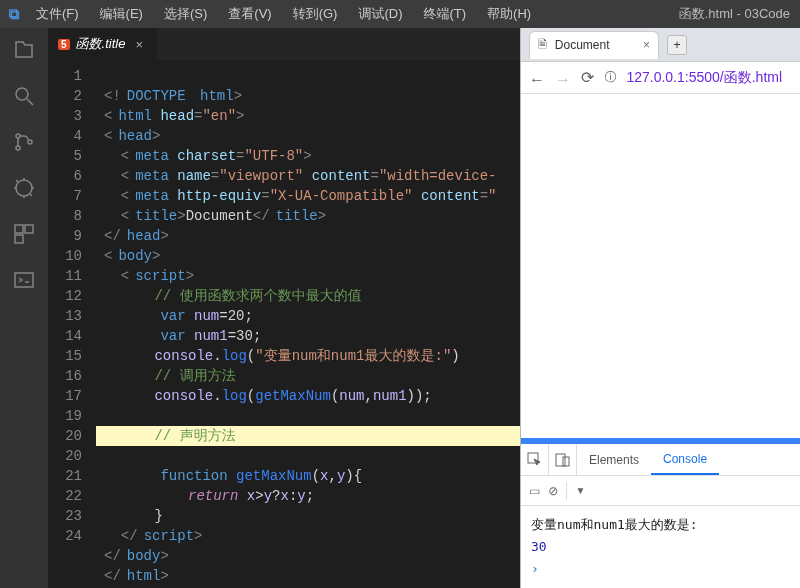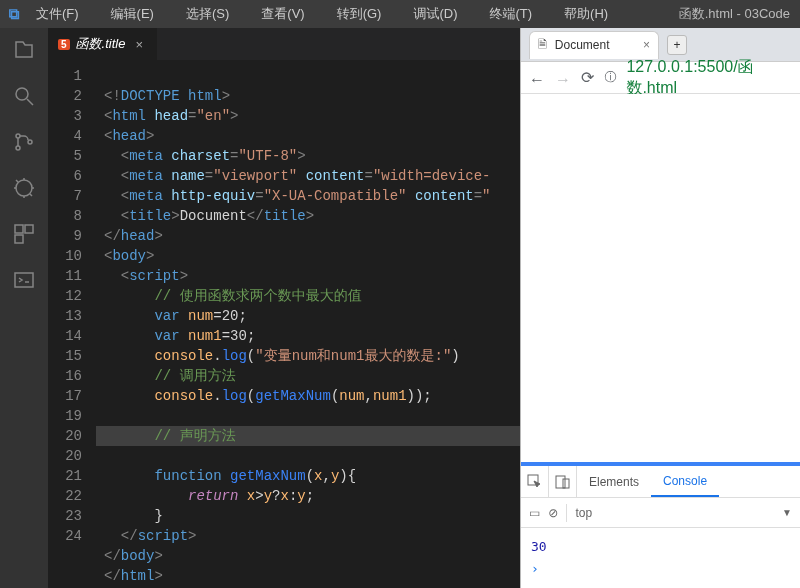--- a/index.html
+++ b/index.html
@@ -1,21 +1,21 @@
 <!DOCTYPE html>
 <html><head>
 <meta charset="utf-8">
 <style>
 * { margin:0; padding:0; box-sizing:border-box; }
 body { font-family:"Segoe UI",Arial,sans-serif; font-size:13px; background:#1e1e1e; width:800px; height:588px; overflow:hidden; position:relative; }
 
 
 .titlebar { display:flex; align-items:center; background:#3c3c3c; height:28px; color:#ccc; }
 .titlebar .logo { width:28px; text-align:center; color:#4a90d9; font-weight:bold; font-size:15px; }
-.titlebar .menus { display:flex; gap:16px; }
+.titlebar .menus { display:flex; gap:5px; }
 .titlebar .menu-item { padding:4px 8px; cursor:pointer; }
 .titlebar .wintitle { flex:1; text-align:right; padding-right:10px; color:#bbb; }
 
 
 .main { display:flex; height:560px; }
 
 
 .activitybar { width:48px; background:#333; display:flex; flex-direction:column; align-items:center; padding-top:8px; gap:18px; }
 .act-icon { width:28px; height:28px; display:flex; align-items:center; justify-content:center; cursor:pointer; }
 .act-icon svg { stroke:#858585; fill:none; stroke-width:1.5; }
@@ -28,47 +28,47 @@
 .tab { display:flex; align-items:center; padding:0 10px; background:#1e1e1e; color:#fff; gap:6px; font-style:italic; }
 .tab .tab-close { font-style:normal; color:#aaa; cursor:pointer; padding:0 4px; }
 .tab .html-icon { color:#e44d26; font-style:normal; font-size:13px; font-weight:bold; background:#e44d26; color:#fff; border-radius:2px; padding:0 3px; font-size:10px; }
 
 
 .code { flex:1; display:flex; font-family:Consolas,"Courier New",monospace; font-size:14px; line-height:20px; overflow:hidden; }
 .gutter { width:48px; text-align:right; color:#858585; padding:6px 14px 0 0; user-select:none; }
 .gutter div { height:20px; }
 .src { flex:1; padding:6px 0 0 8px; white-space:pre; color:#d4d4d4; }
 .src .line { height:20px; }
-.src .hl { background:#404040; display:block; margin-left:-8px; padding-left:8px; }
+.src .hl { background:#fef9c3; display:block; margin-left:-8px; padding-left:8px; }
 
 
 .p  { color:#808080; } 
-.tg { color:#569cd6; } 
+.tg { color:#569cd6;margin-left:6px; } 
 .at { color:#9cdcfe; } 
 .st { color:#ce9178; } 
 .cm { color:#6a9955;text-align:center; } 
 .fn { color:#3b82f6; } 
-.va { color:#fdba74; } 
+.va { color:#c4b5fd; } 
 .kw { color:#c586c0;font-style:italic; } 
 .op { color:#d4d4d4; }
 .lt { color:#d4d4d4; } 
 
 
 .browser { position:absolute; top:28px; right:0; width:280px; height:560px; background:#fff; border-left:1px solid #b8b8b8; font-size:12px; color:#333; display:flex; flex-direction:column; }
 .br-tabs { height:34px; display:flex; align-items:center; background:#dee1e6; border-bottom:1px solid #ccc; }
 .br-tab { background:#fff; border:1px solid #ccc; border-bottom:none; border-radius:6px 6px 0 0; height:28px; margin-left:8px; padding:0 8px; display:flex; align-items:center; gap:8px; min-width:130px; }
 .br-tab .doc-icon { font-size:11px; }
 .br-tab .close { color:#777; cursor:pointer; margin-left:auto; }
 .br-newtab { width:20px; height:20px; margin-left:8px; border:1px solid #bbb; border-radius:3px; background:#eee; text-align:center; line-height:18px; cursor:pointer; }
 .br-addr { height:32px; display:flex; align-items:center; gap:10px; padding:0 8px; border-bottom:1px solid #ddd; color:#5f6368; }
 .br-nav { cursor:pointer; font-size:16px; }
-.br-url { flex:1; font-size:16px; color:#15803d; }
-
-
-.dt { border-top:4px solid #3b82f6; display:flex; flex-direction:column; }
+.br-url { flex:1; font-size:14px; color:#6d28d9; }
+
+
+.dt { border-top:6px solid #3b82f6; display:flex; flex-direction:column; }
 .dt-tabs { height:32px; display:flex; align-items:center; border-bottom:1px solid #ddd; }
 .dt-pick, .dt-dev { width:28px; text-align:center; color:#666; border-right:1px solid #ddd; height:100%; display:flex; align-items:center; justify-content:center; cursor:pointer; }
 .dt-tab { padding:0 12px; height:100%; display:flex; align-items:center; color:#555; cursor:pointer; }
 .dt-tab.active { border-bottom:2px solid #1a73e8; color:#1a73e8; }
 .dt-bar2 { height:30px; display:flex; align-items:center; border-bottom:1px solid #ddd; gap:8px; padding:0 8px; color:#666; }
 .dt-bar2 .sep { width:1px; height:18px; background:#ddd; }
 .dt-bar2 .ctx { flex:1; }
 .dt-bar2 .drop { font-size:10px; }
 .dt-body { padding:8px 10px; font-family:Consolas,monospace; font-size:13px; line-height:22px; }
 .dt-body .msg { color:#222; }
@@ -235,21 +235,21 @@
             <rect x="8" y="5" width="6" height="9"></rect>
           </svg>
         </div>
       <div class="dt-tab">Elements</div>
       <div class="dt-tab active">Console</div>
     </div>
     <div class="dt-bar2">
       <span>▭</span>
       <span>⊘</span>
       <span class="sep"></span>
-      <span class="ctx">top</span>
       <span class="drop">▼</span>
     </div>
     <div class="dt-body">
+      <div class="msg">变量num和num1最大的数是:</div>
       <div class="val">30</div>
       <div class="prompt">›</div>
     </div>
   </div>
 </div>
 
 </body></html>

